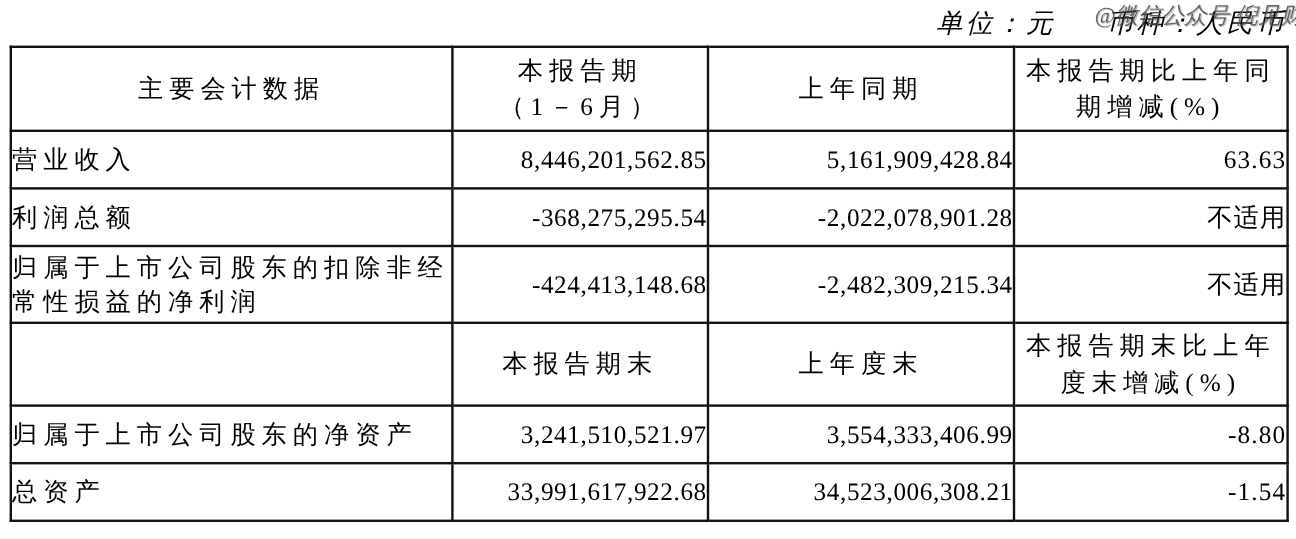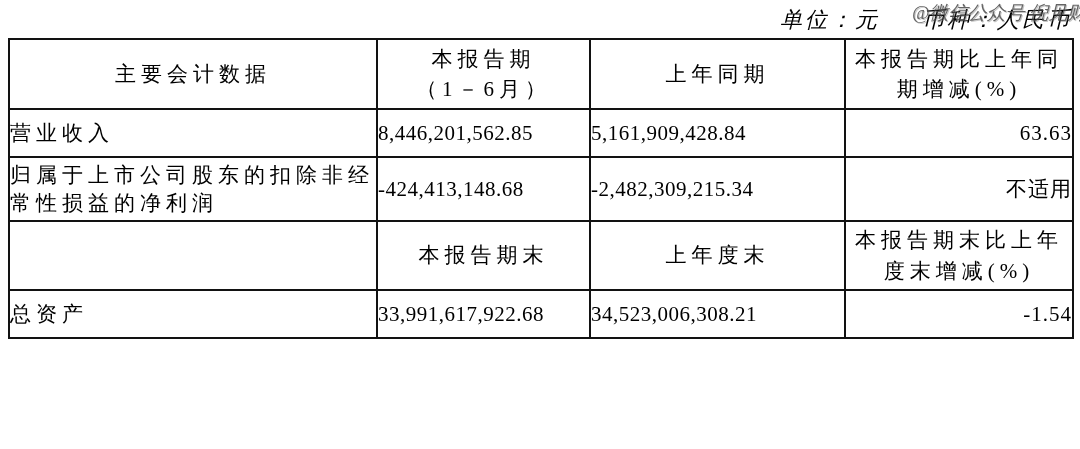--- a/index.html
+++ b/index.html
@@ -76,21 +76,21 @@
     white-space: pre-line;
   }
   .label-cell {
     text-align: left;
     padding-left: 5px;
     padding-right: 4px;
     letter-spacing: 5px;
     line-height: 1.35;
   }
   .num-cell {
-    text-align: left;
+    text-align: right;
     padding-right: 13px;
     letter-spacing: 0.5px;
     font-variant-numeric: lining-nums;
   }
   .chg-cell {
     text-align: right;
     padding-right: 10px;
     letter-spacing: 1px;
     margin-top: 24px;
   }
@@ -120,38 +120,50 @@
 期增减(%)</th>
   </tr>
 
   <tr class="h35">
     <td class="label-cell">营业收入</td>
     <td class="num-cell">8,446,201,562.85</td>
     <td class="num-cell">5,161,909,428.84</td>
     <td class="chg-cell">63.63</td>
   </tr>
 
+  <tr class="h35">
+    <td class="label-cell">利润总额</td>
+    <td class="num-cell">-368,275,295.54</td>
+    <td class="num-cell">-2,022,078,901.28</td>
+    <td class="chg-cell">不适用</td>
+  </tr>
 
 
   <tr class="h64">
     <td class="label-cell">归属于上市公司股东的扣除非经常性损益的净利润</td>
     <td class="num-cell">-424,413,148.68</td>
     <td class="num-cell">-2,482,309,215.34</td>
     <td class="chg-cell">不适用</td>
   </tr>
 
 
   <tr class="h65">
     <th class="head-cell"></th>
     <th class="head-cell">本报告期末</th>
     <th class="head-cell">上年度末</th>
     <th class="head-cell">本报告期末比上年
 度末增减(%)</th>
   </tr>
 
+  <tr class="h35">
+    <td class="label-cell">归属于上市公司股东的净资产</td>
+    <td class="num-cell">3,241,510,521.97</td>
+    <td class="num-cell">3,554,333,406.99</td>
+    <td class="chg-cell">-8.80</td>
+  </tr>
 
   <tr class="h35">
     <td class="label-cell">总资产</td>
     <td class="num-cell">33,991,617,922.68</td>
     <td class="num-cell">34,523,006,308.21</td>
     <td class="chg-cell">-1.54</td>
   </tr>
 </tbody>
   </table>
 

